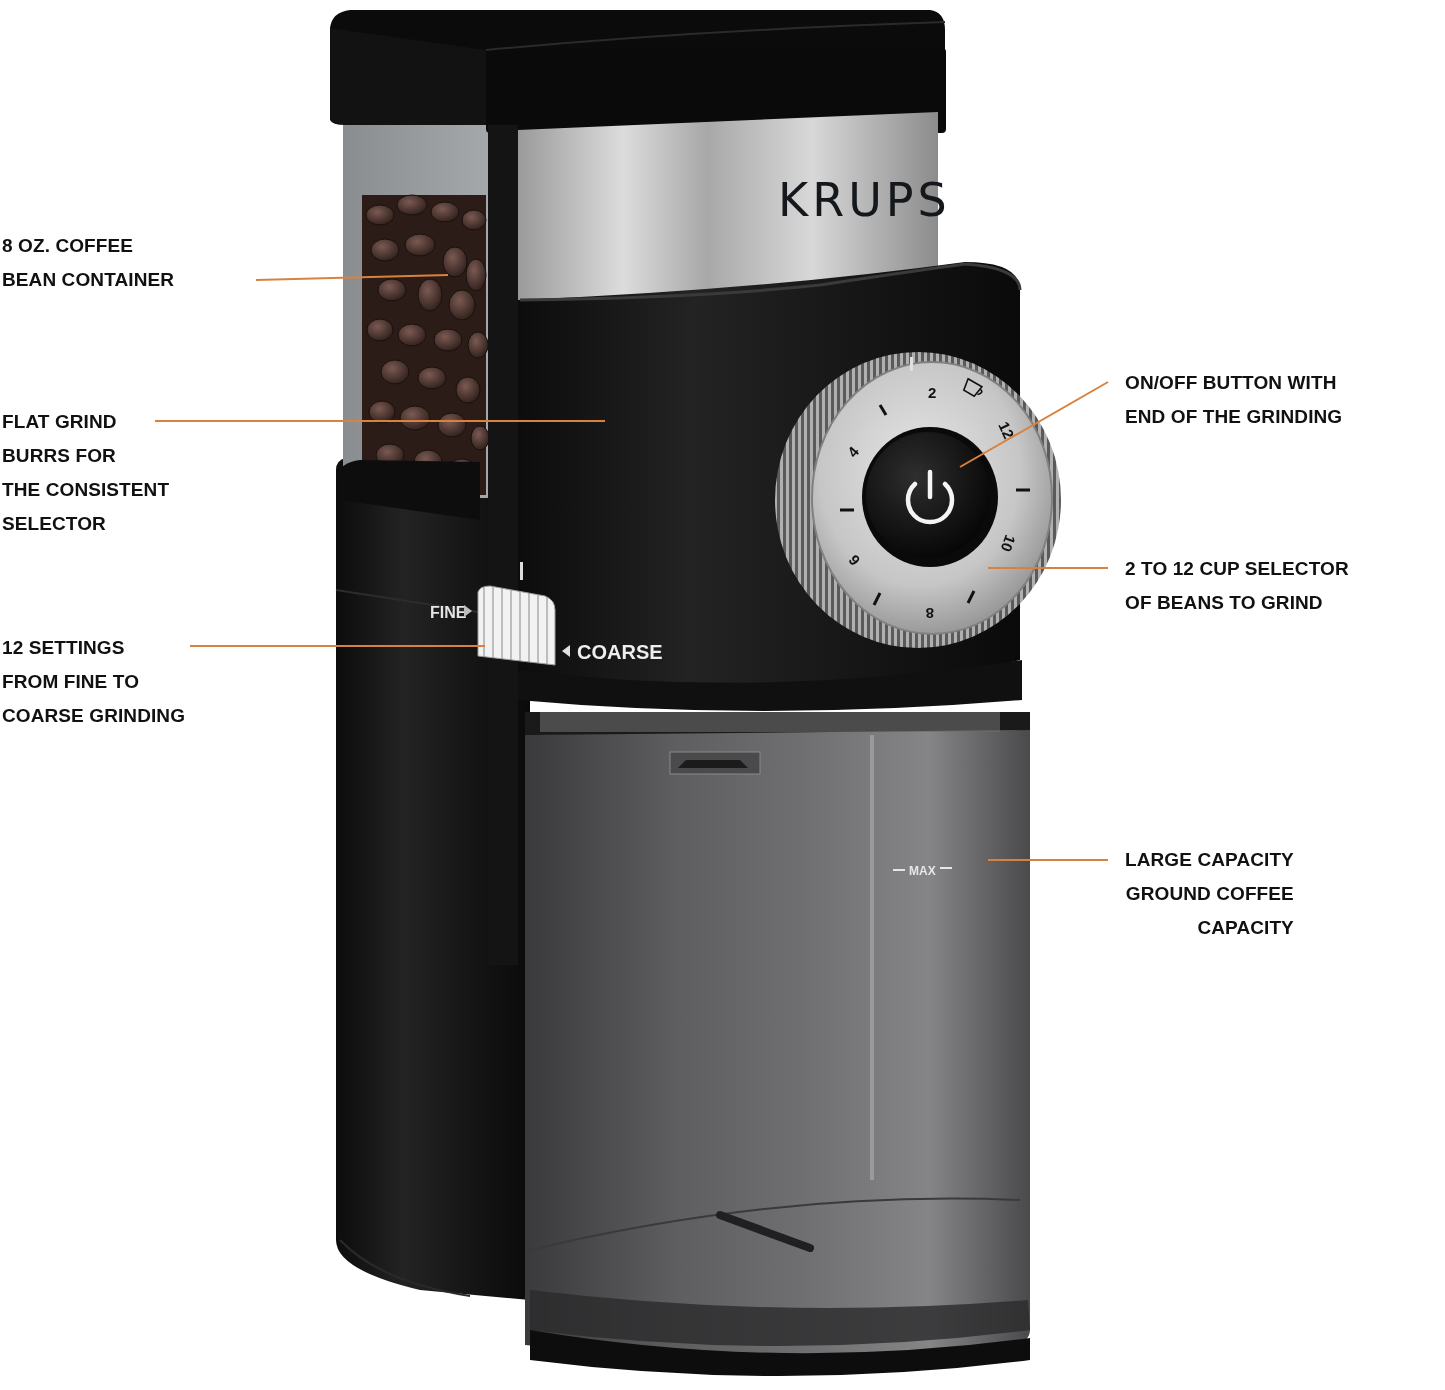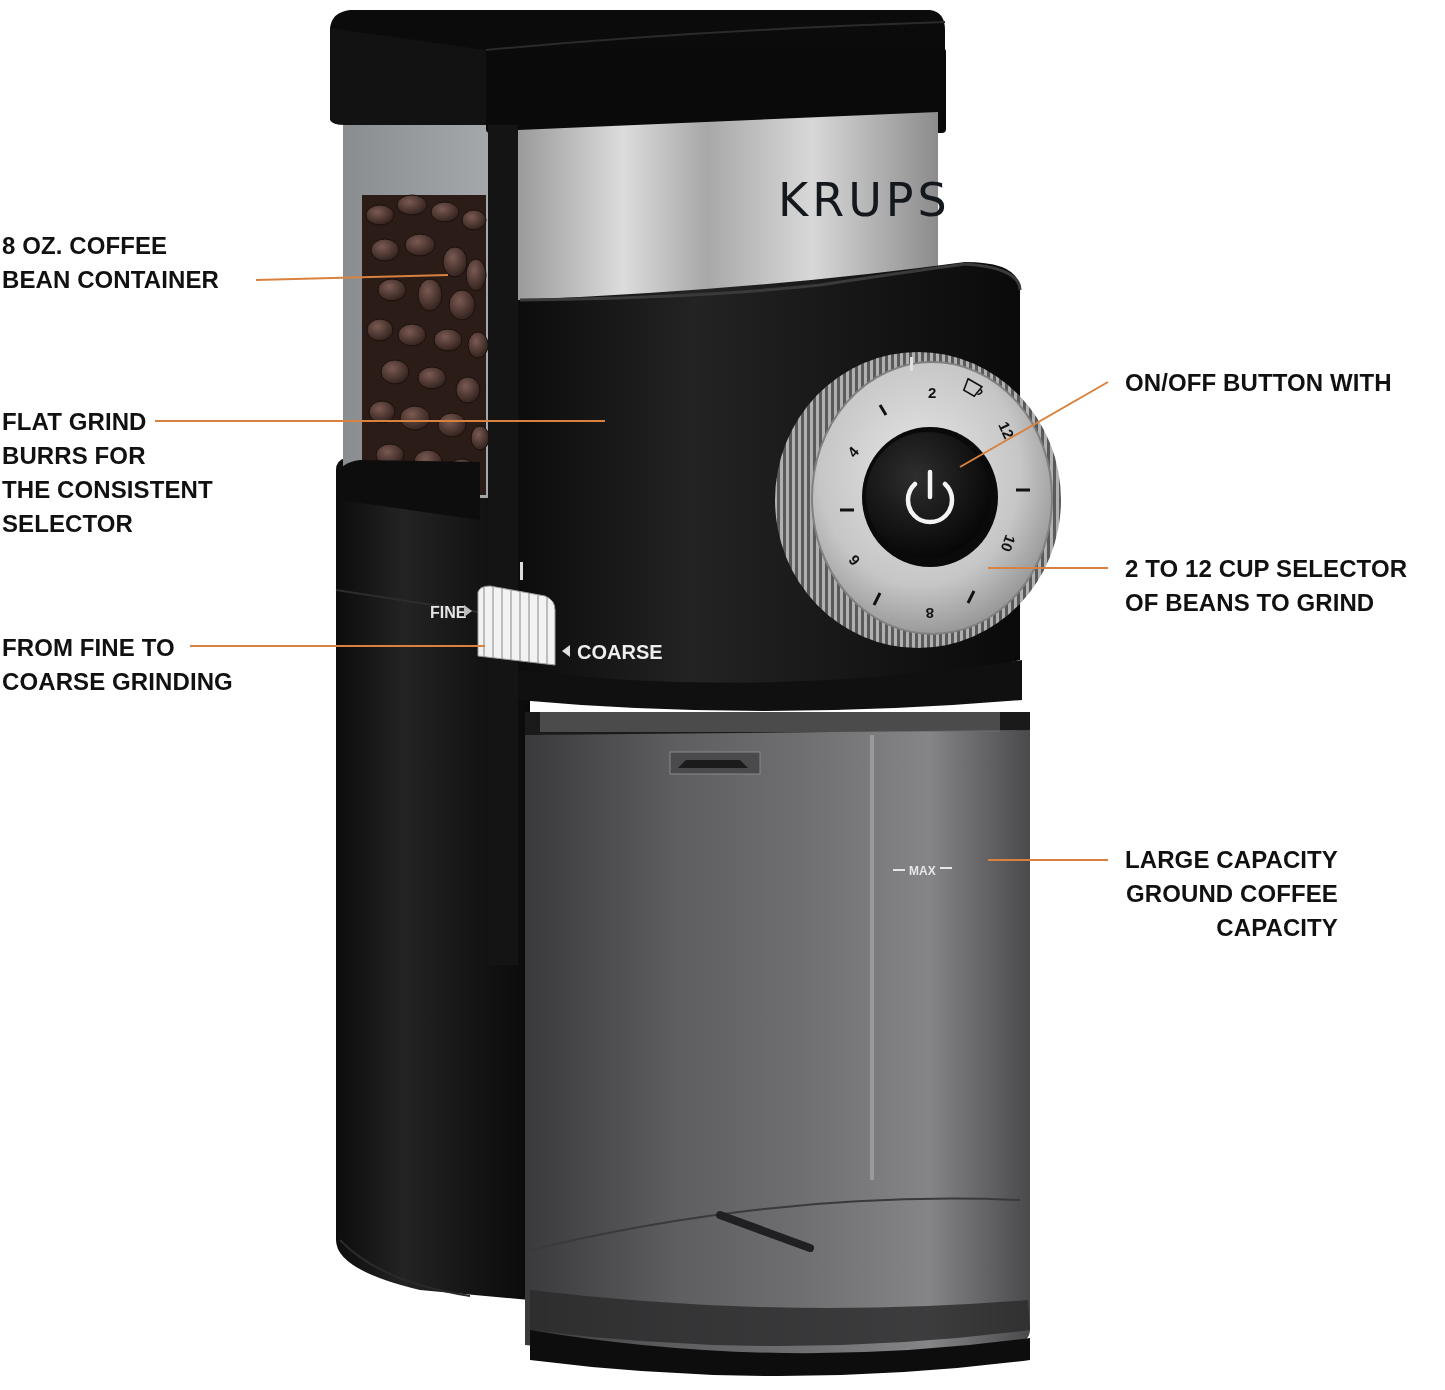--- a/index.html
+++ b/index.html
@@ -1,17 +1,17 @@
 <!DOCTYPE html>
 <html><head>
 <meta charset="utf-8">
 <style>
   html, body { margin: 0; padding: 0; background: #ffffff; }
   body { width: 1445px; height: 1390px; position: relative; overflow: hidden; font-family: "Liberation Sans", sans-serif; }
-  .callout-text { position: absolute; color: #111111; font-family: "Liberation Sans", sans-serif; font-weight: 700; font-size: 24px; line-height: 34px; letter-spacing: 0.1px; white-space: nowrap; }
+  .callout-text { position: absolute; color: #111111; font-family: "Liberation Sans", sans-serif; font-weight: 700; font-size: 19px; line-height: 34px; letter-spacing: 0.1px; white-space: nowrap; }
   .callout-text span { display: block; }
   svg.art { position: absolute; left: 0; top: 0; }
 </style>
 </head>
 <body>
 
 <svg class="art" width="1445" height="1390" viewBox="0 0 1445 1390">
   <defs>
     <linearGradient id="steelGrad" x1="0" x2="1" y1="0" y2="0">
       <stop offset="0" stop-color="#9a9a9a"></stop>
@@ -194,26 +194,28 @@
 </div>
 
 <div class="callout-text" style="left:2px; top:405px;">
   <span>FLAT GRIND</span>
   <span>BURRS FOR</span>
   <span>THE CONSISTENT</span>
   <span>SELECTOR</span>
 </div>
 
 <div class="callout-text" style="left:2px; top:631px;">
+  <span>12 SETTINGS</span>
   <span>FROM FINE TO</span>
   <span>COARSE GRINDING</span>
 </div>
 
 <div class="callout-text" style="left:1125px; top:366px;">
   <span>ON/OFF BUTTON WITH</span>
+  <span>END OF THE GRINDING</span>
 </div>
 
 <div class="callout-text" style="left:1125px; top:552px;">
   <span>2 TO 12 CUP SELECTOR</span>
   <span>OF BEANS TO GRIND</span>
 </div>
 
 <div class="callout-text" style="left:1125px; top:843px;text-align:right;">
   <span>LARGE CAPACITY</span>
   <span>GROUND COFFEE</span>

